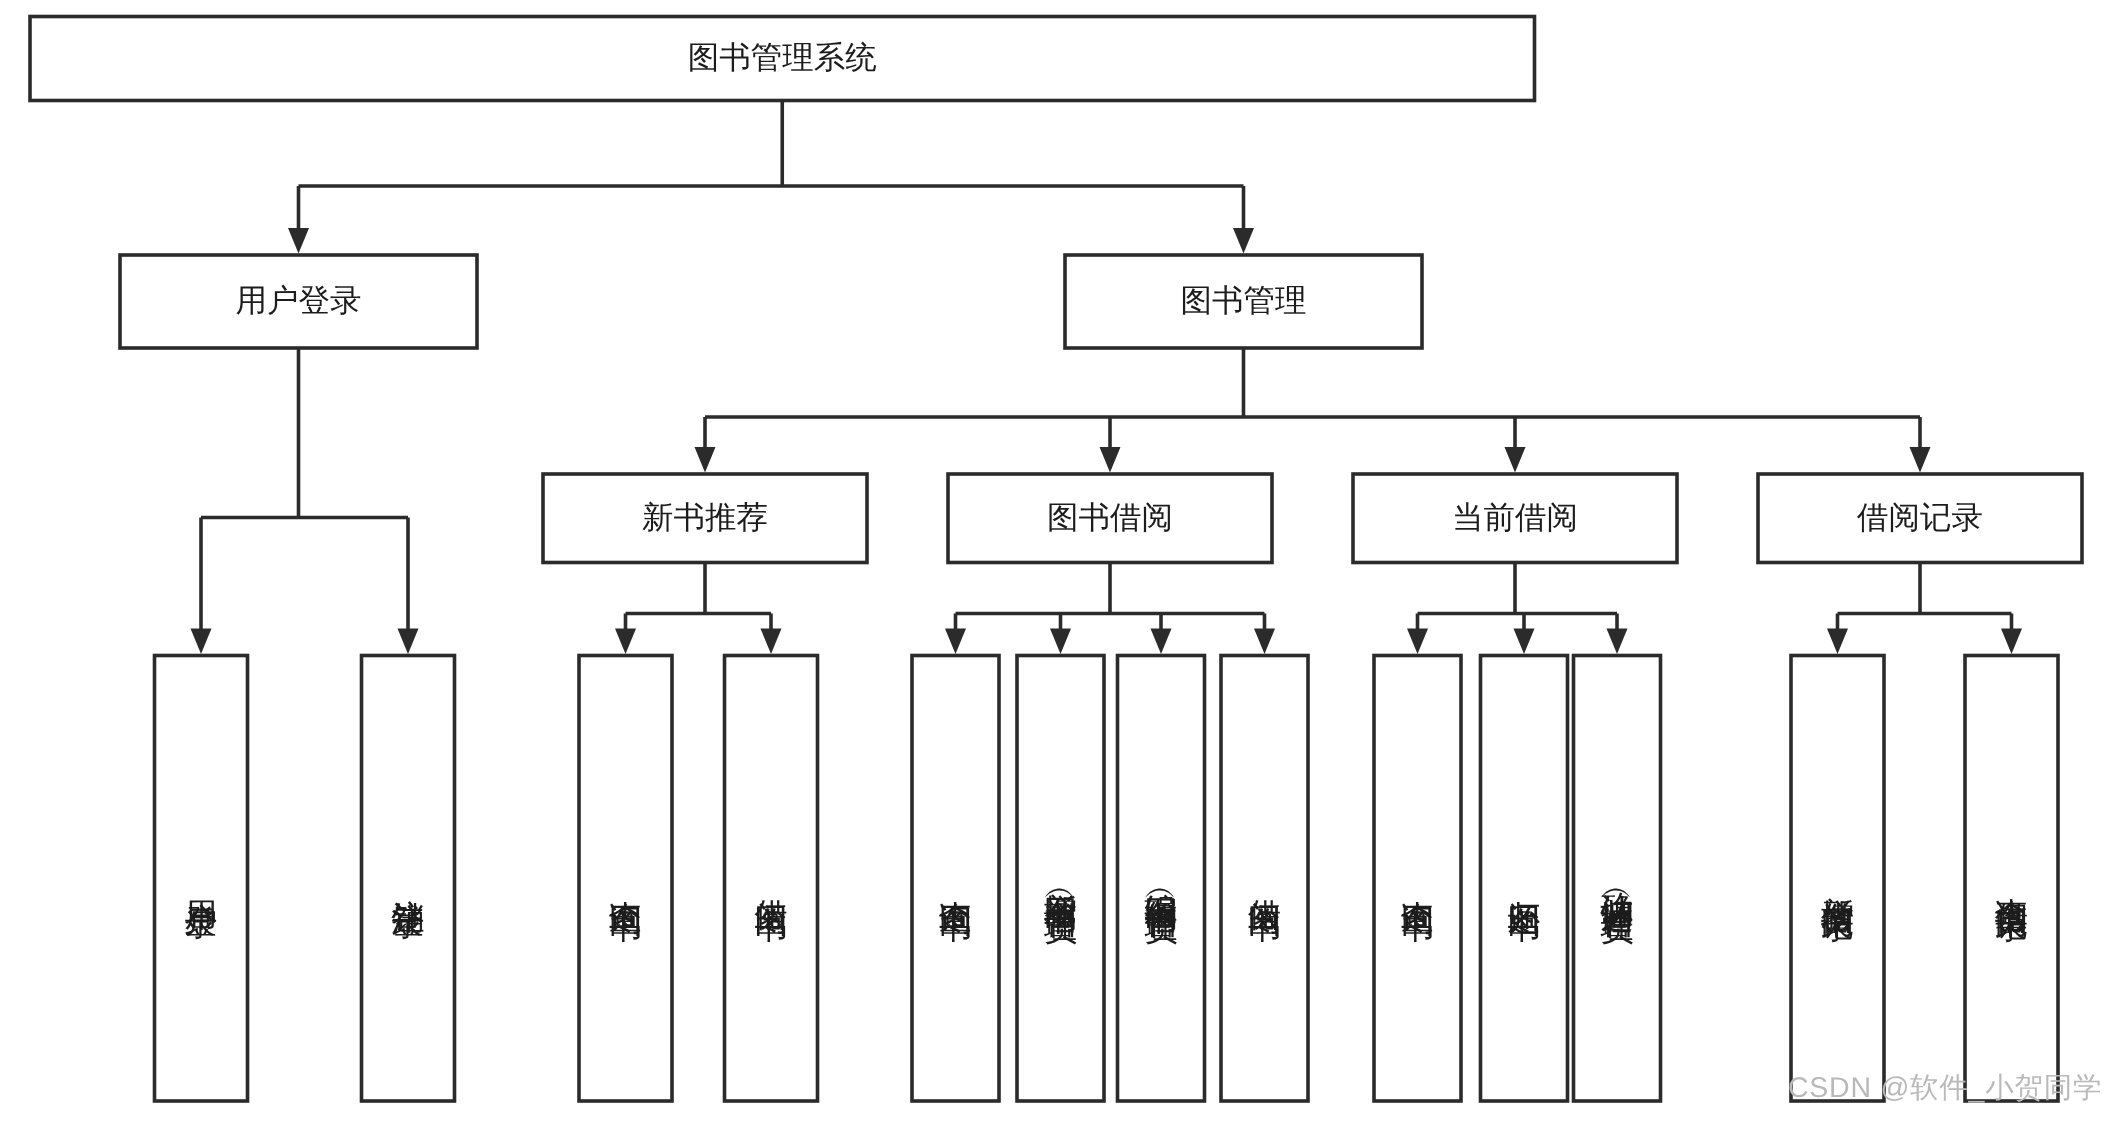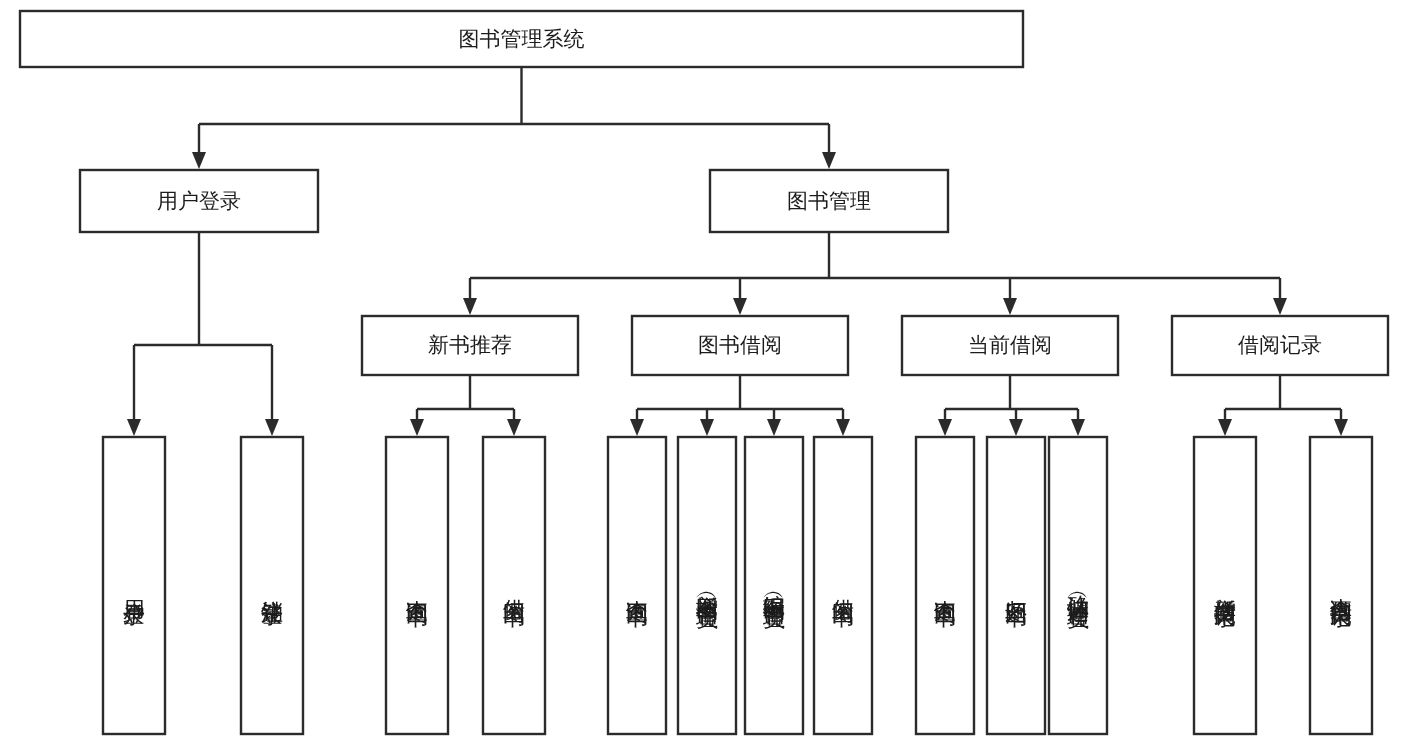--- a/index.html
+++ b/index.html
@@ -172,13 +172,14 @@
       <div class="node-label-v" style="left: 678px; top: 437px; width: 58px; height: 297px;">新增图书（管理员）</div>
       <div class="node-label-v" style="left: 745px; top: 437px; width: 58px; height: 297px;">编辑图书（管理员）</div>
       <div class="node-label-v" style="left: 814px; top: 437px; width: 58px; height: 297px;">借阅图书</div>
       <div class="node-label-v" style="left: 916px; top: 437px; width: 58px; height: 297px;">查询图书</div>
       <div class="node-label-v" style="left: 987px; top: 437px; width: 58px; height: 297px;">归还图书</div>
       <div class="node-label-v" style="left: 1049px; top: 437px; width: 58px; height: 297px;">确认归还（管理员）</div>
       <div class="node-label-v" style="left: 1194px; top: 437px; width: 62px; height: 297px;">新增借阅记录</div>
       <div class="node-label-v" style="left: 1310px; top: 437px; width: 62px; height: 297px;">查询借阅记录</div>
     </div>
 
+  <div class="watermark" style="left:1192px; top:712px;">CSDN @软件_小贺同学</div>
 </div>
 
 </body></html>

